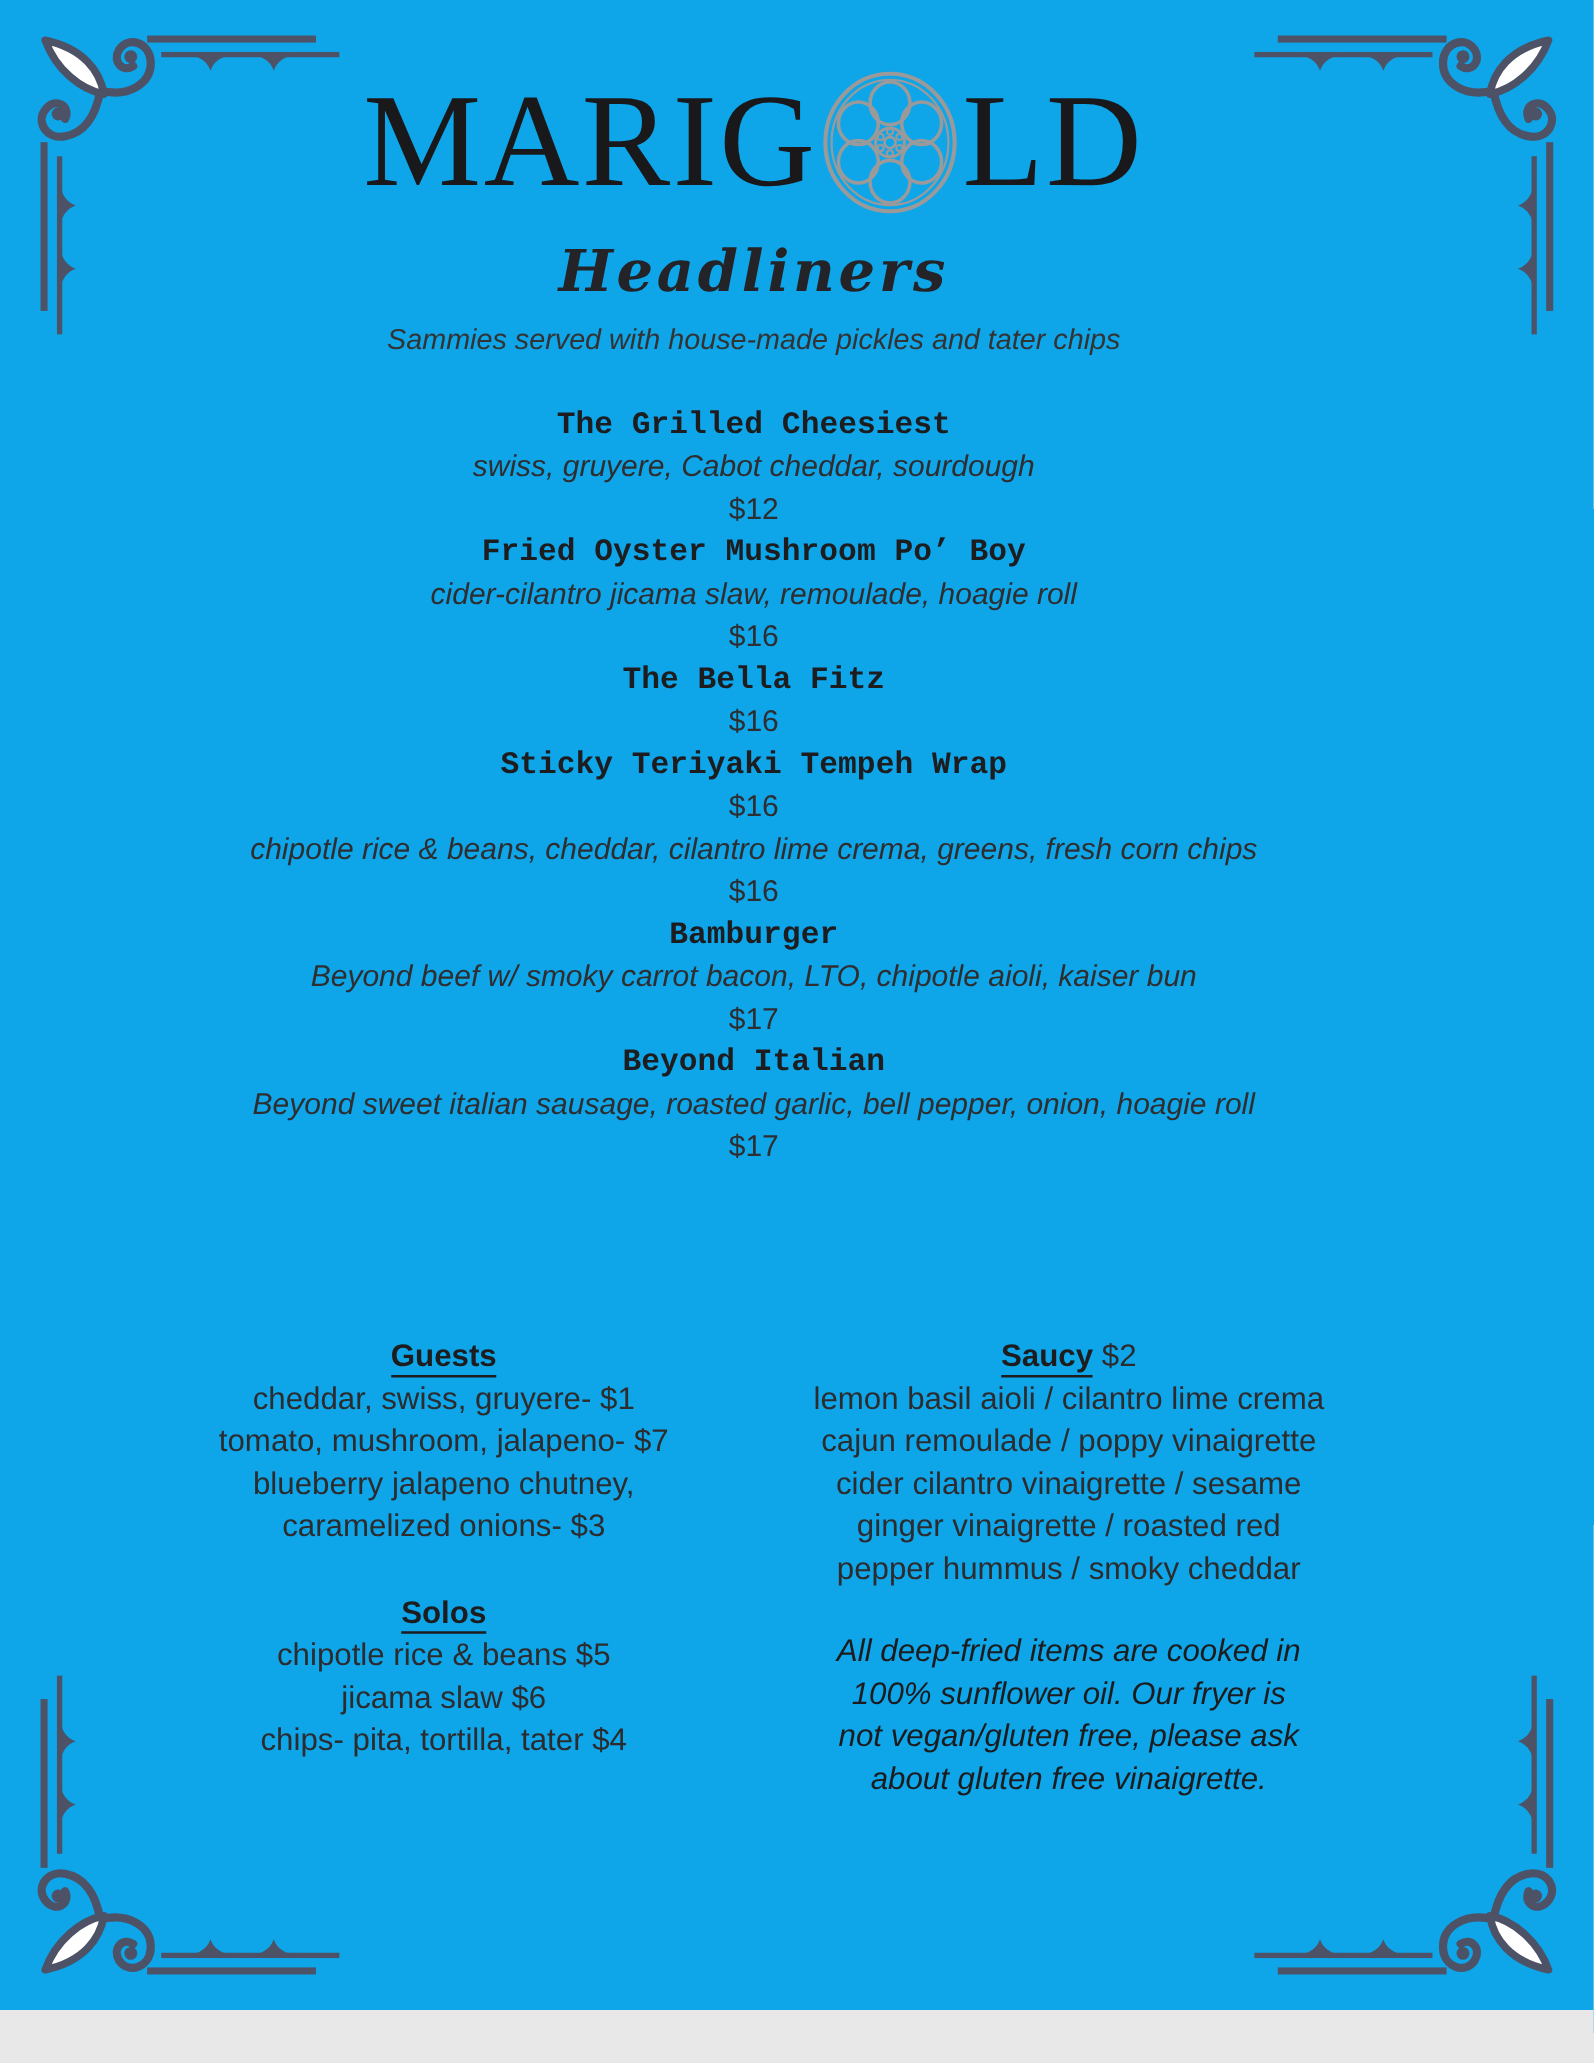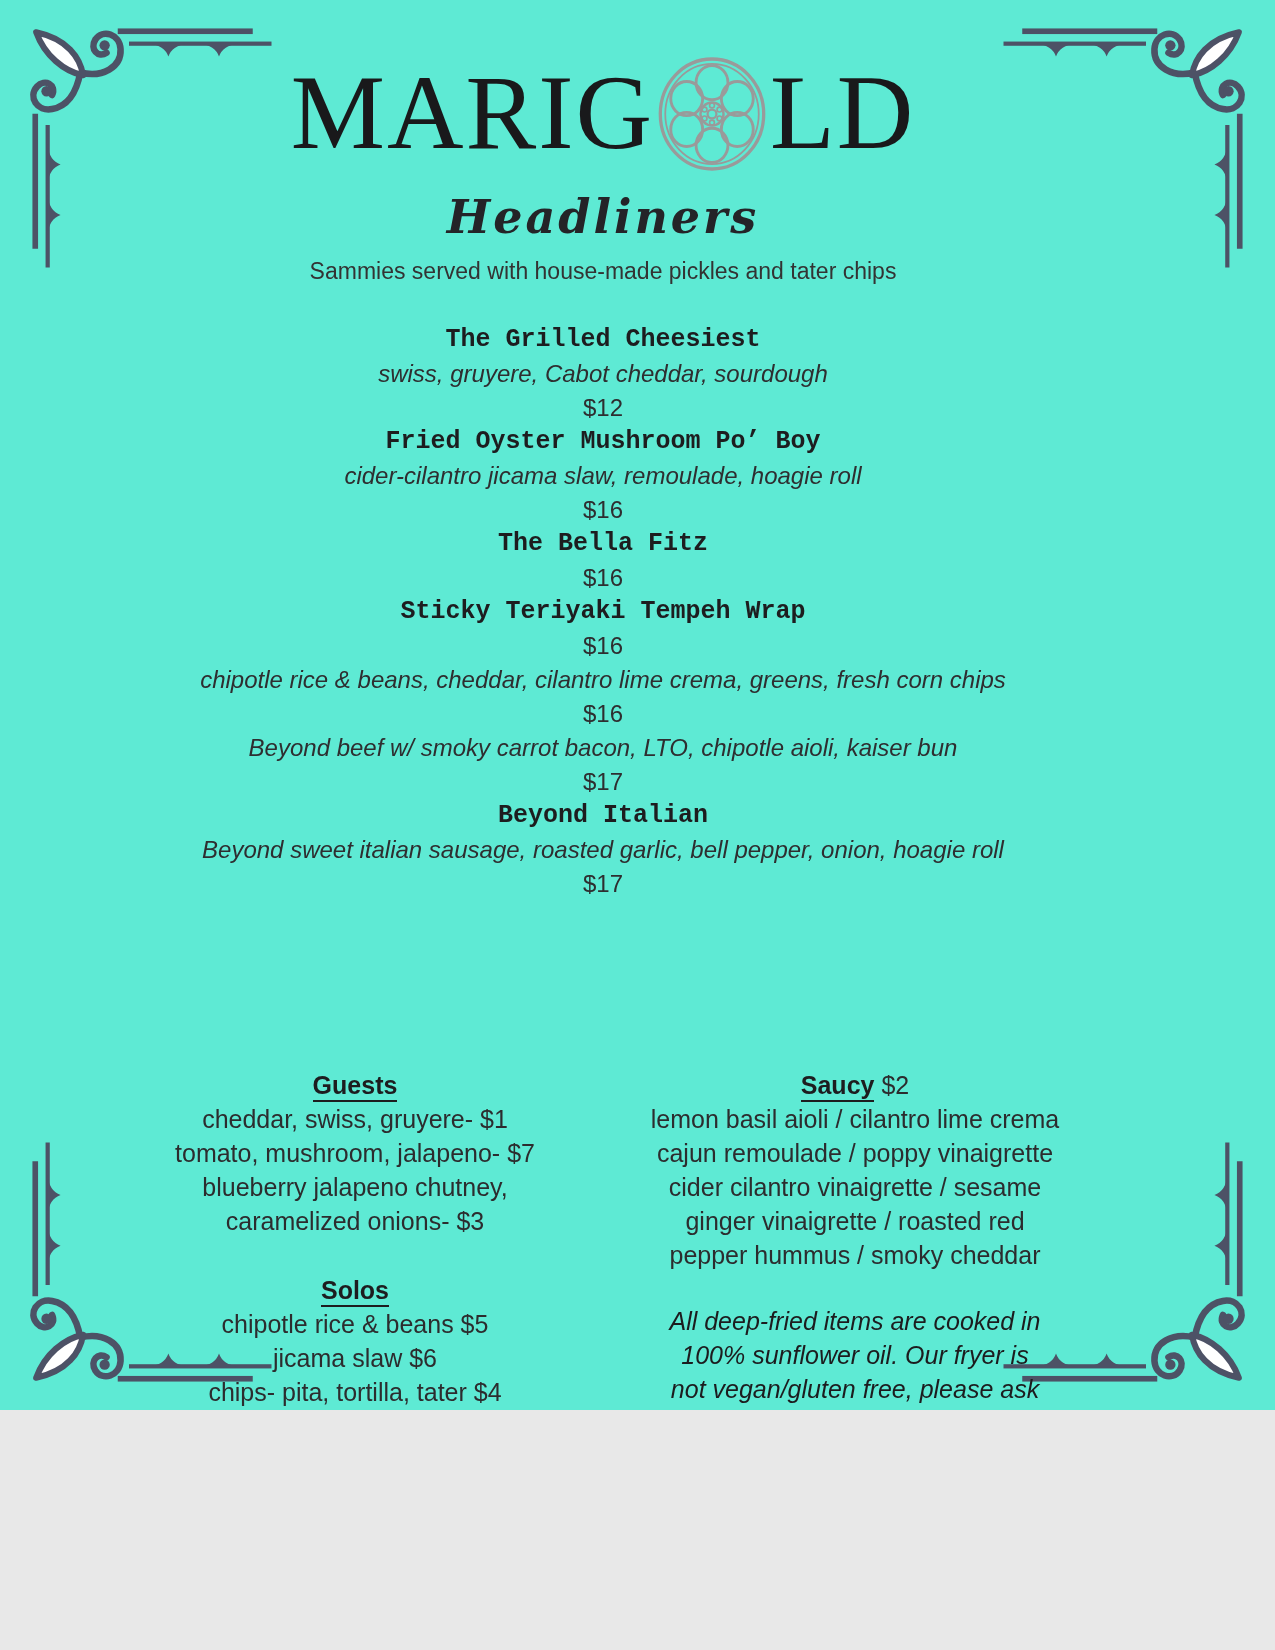--- a/index.html
+++ b/index.html
@@ -1,20 +1,20 @@
 <!DOCTYPE html>
 <html style="--ornament: #4d5266; --reel: #9a9a9a; --ink: #2b2b2b;"><head>
 <meta charset="utf-8">
 <style>
   html,body{margin:0;padding:0;background:#e8e8e8;}
   .page{
     position:relative;
-    width:1275px;height:1410px;
+    width:1275px;height:1608px;
     margin:0 auto;
-    background:#5eead4;
+    background:#0ea5e9;
     overflow:hidden;
     font-family:"Liberation Sans", sans-serif;
     color:var(--ink,#2b2b2b);
   }
   
   .corner{position:absolute;width:300px;height:300px;color:var(--ornament,#4d5266);}
   .corner.tl{left:24px;top:20px;}
   .corner.tr{right:24px;top:20px;transform:scaleX(-1);}
   .corner.bl{left:24px;bottom:20px;transform:scaleY(-1);}
   .corner.br{right:24px;bottom:20px;transform:scale(-1,-1);}
@@ -32,21 +32,21 @@
   .logo .reel{width:110px;height:118px;margin:0 3px;position:relative;top:1px;color:var(--reel,#9a9a9a);}
   
   .script-title{
     margin-top:14px;
     font-family:"DejaVu Serif", serif;
     font-style:italic;font-weight:bold;
     font-size:46px;letter-spacing:3px;color:#242428;
   }
   .subtitle{
     margin-top:14px;
-    font-size:23px;color:#333;
+    font-size:23px;font-style:italic;color:#333;
   }
   
   .items{margin-top:38px;}
   .item{line-height:34px;}
   .item-name{font-size:25px;font-weight:bold;color:#1d1d1f;font-family:Liberation Mono, monospace;}
   .item-desc{font-size:24px;font-style:italic;color:#2e2e30;}
   .item-price{font-size:24px;color:#2e2e30;}
   
   .col{position:absolute;text-align:center;line-height:34px;font-size:25px;color:#2c2c2e;}
   .col-left{left:140px;top:1068px;width:430px;}
@@ -159,20 +159,21 @@
       </div>
       <div class="item">
         <div class="item-name">Sticky Teriyaki Tempeh Wrap</div>
         <div class="item-price">$16</div>
       </div>
       <div class="item">
         <div class="item-desc">chipotle rice &amp; beans, cheddar, cilantro lime crema, greens, fresh corn chips</div>
         <div class="item-price">$16</div>
       </div>
       <div class="item">
+        <div class="item-name">Bamburger</div>
         <div class="item-desc">Beyond beef w/ smoky carrot bacon, LTO, chipotle aioli, kaiser bun</div>
         <div class="item-price">$17</div>
       </div>
       <div class="item">
         <div class="item-name">Beyond Italian</div>
         <div class="item-desc">Beyond sweet italian sausage, roasted garlic, bell pepper, onion, hoagie roll</div>
         <div class="item-price">$17</div>
       </div>
     </div>
   </div>

